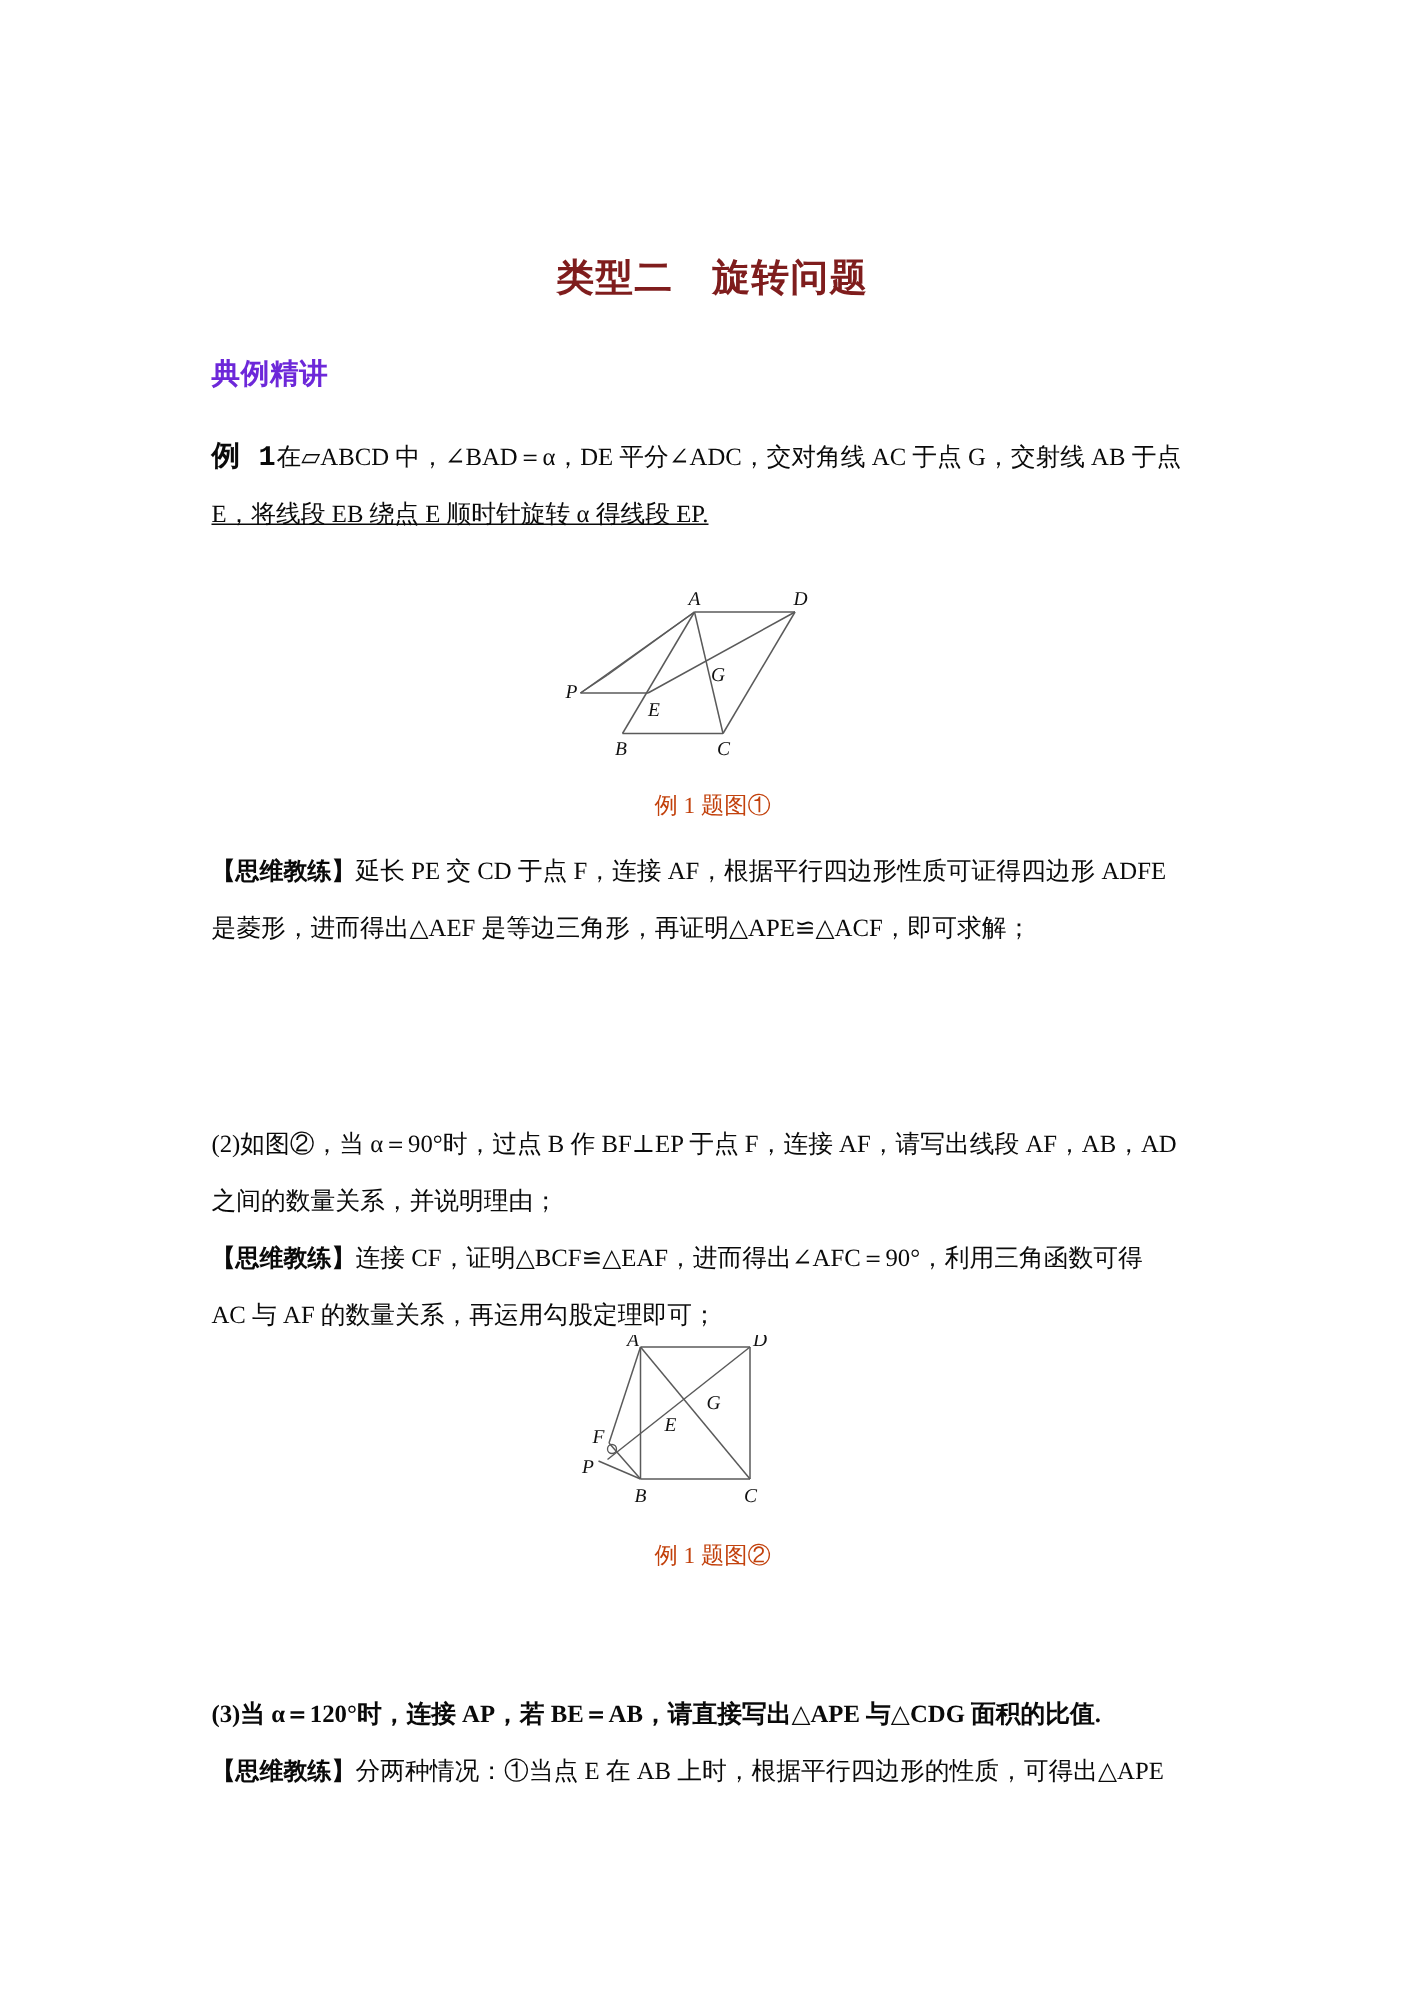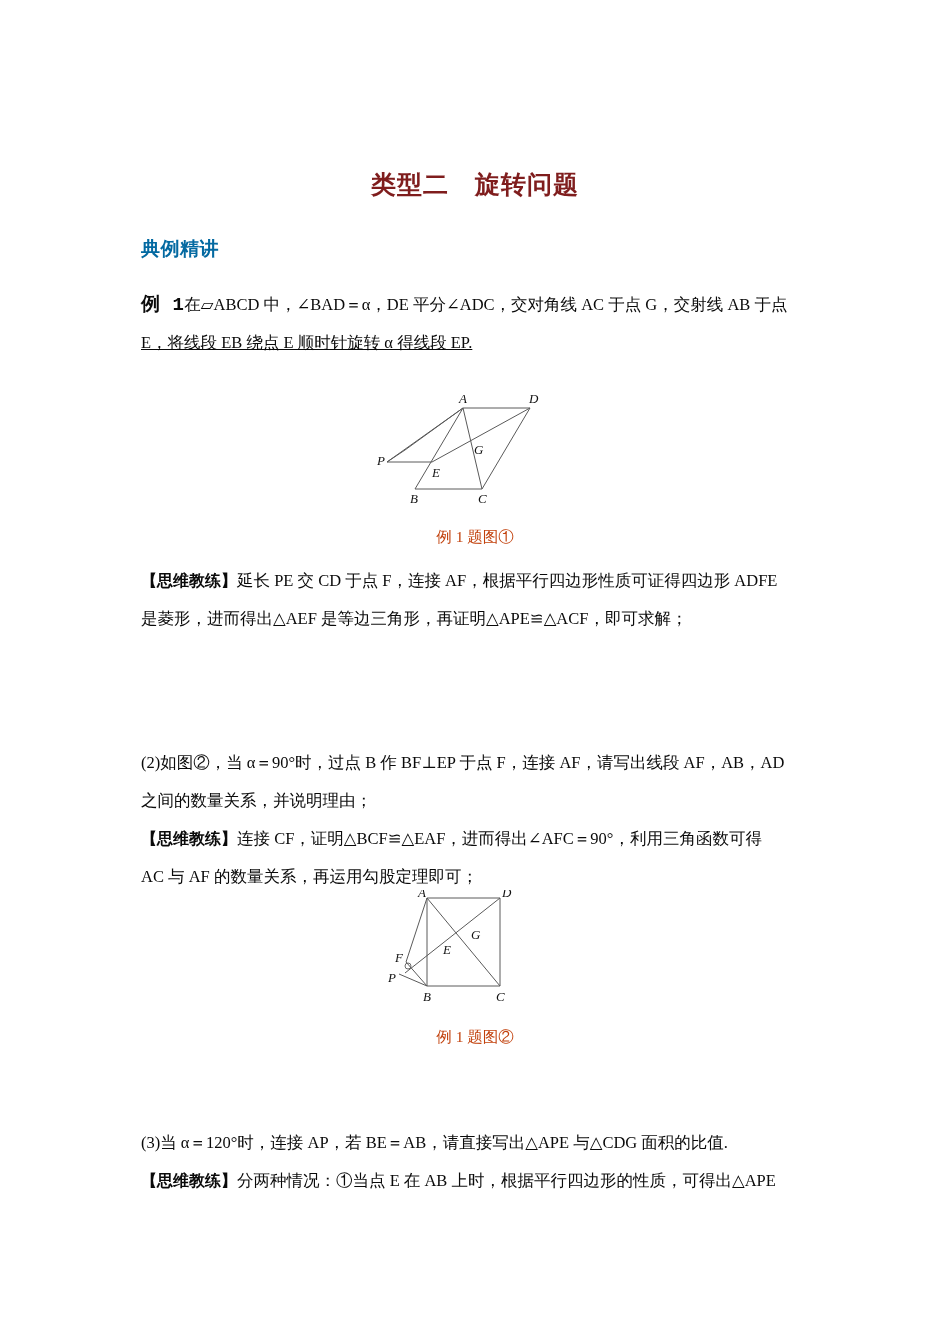--- a/index.html
+++ b/index.html
@@ -41,21 +41,21 @@
 
   
   .sec-heading {
     position: absolute;
     left: 141px;
     top: 236px;
     font-family: "DejaVu Sans", "Liberation Sans", sans-serif;
     font-size: 19px;
     font-weight: bold;
     letter-spacing: 0.5px;
-    color: #0369a1;
+    color: #6d28d9;
   }
 
   
   .para {
     position: absolute;
     left: 141px;
     width: 672px;
     font-size: 16.5px;
     line-height: 38px;
     text-align: justify;
@@ -198,19 +198,19 @@
       <text class="ptlabel" x="68" y="64">E</text>
       <text class="ptlabel" x="20" y="72">F</text>
       <text class="ptlabel" x="13" y="92">P</text>
       <text class="ptlabel" x="48" y="111">B</text>
       <text class="ptlabel" x="121" y="111">C</text>
     </svg>
   </div>
 
   <div class="fig-caption" style="top:1027px;">例 1 题图②</div>
 
-  <div class="para" style="top:1124px;">(3)当 α＝120°时，连接 AP，若 BE＝AB，请直接写出△APE 与△CDG 面积的比值.</div>
+  <div class="para" style="top:1124px;font-weight:bold;">(3)当 α＝120°时，连接 AP，若 BE＝AB，请直接写出△APE 与△CDG 面积的比值.</div>
 
   <div class="para" style="top:1162px;">
     <span class="lbl">【思维教练】</span><span>分两种情况：①当点 E 在 AB 上时，根据平行四边形的性质，可得出△APE</span>
   </div>
 
 </div>
 
 </body></html>

